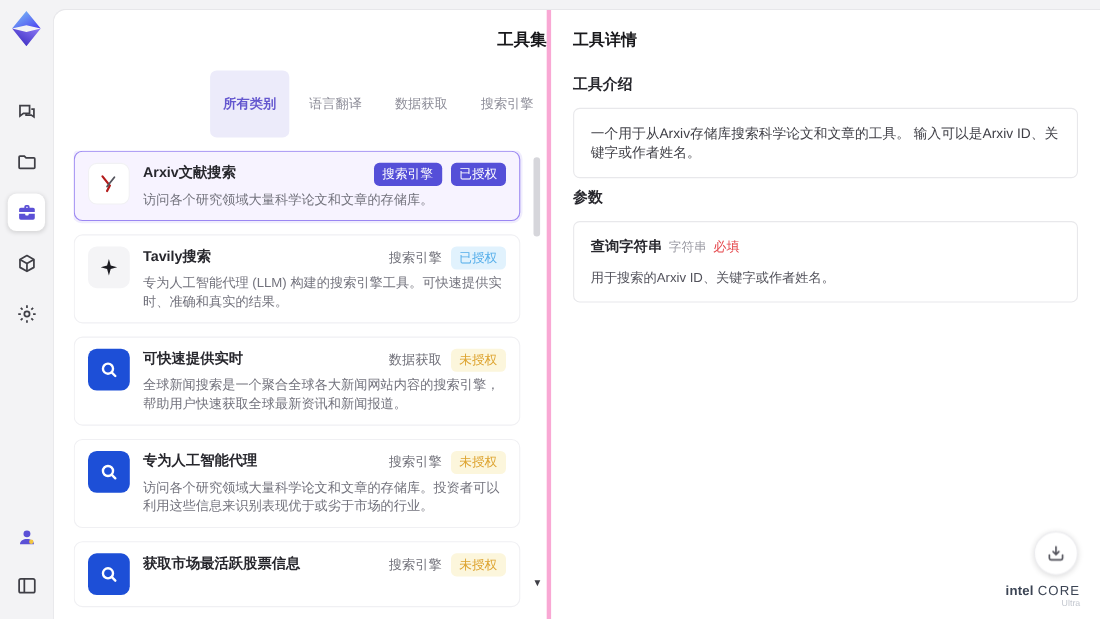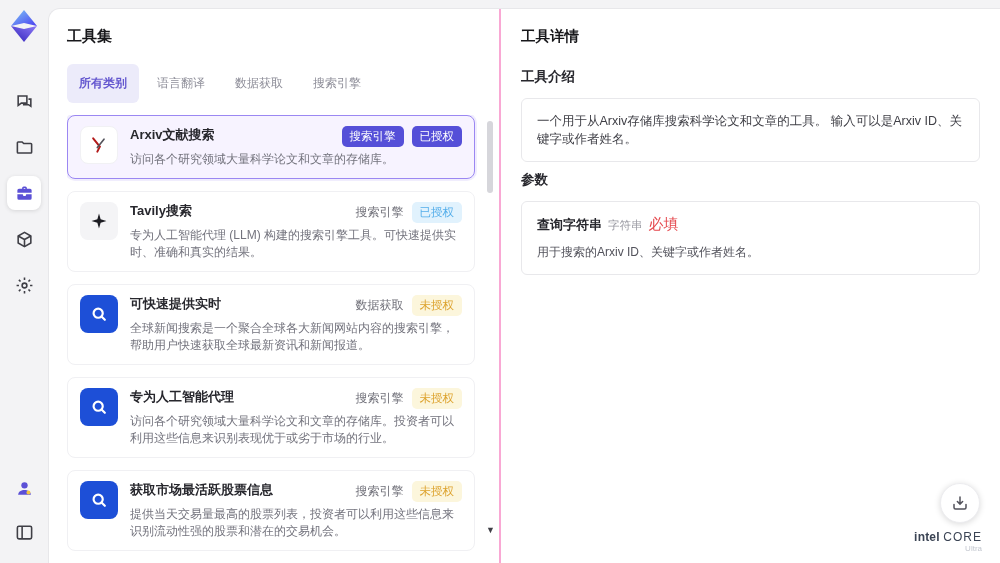--- a/index.html
+++ b/index.html
@@ -22,25 +22,25 @@
   .rail-item svg { width:19px; height:19px; }
   .rail-item.active { background:#ffffff; box-shadow:0 1px 4px rgba(0,0,0,.12); color:#5b50d6; }
   .rail-bottom { margin-top:auto; margin-bottom:14px; display:flex; flex-direction:column; gap:10px; align-items:center; }
   
   .panel {
     position:fixed; left:48px; top:8px; width:952px; height:555px;
     background:#ffffff; border-top-left-radius:12px;
     border-top:1px solid #e7e7ea; border-left:1px solid #e7e7ea;
     display:flex; overflow:hidden;
   }
-  .tools-col { width:452px; border-right:2px solid #f9a8d4; padding:18px 0 0 18px; position:relative; display:flex; flex-direction:column; }
+  .tools-col { width:452px; border-right:4px solid #f9a8d4; padding:18px 0 0 18px; position:relative; display:flex; flex-direction:column;align-items:flex-end; }
   .tools-title { font-size:15px; font-weight:bold; color:#18181b; margin-bottom:18px; }
   .tabs { display:flex; gap:6px; margin-bottom:12px; align-items:center; }
   .tab {
-    font-size:12px; color:#8e8e99; padding:11px 12px; border-radius:6px; cursor:pointer; white-space:nowrap;
+    font-size:12px; color:#8e8e99; padding:22px 12px; border-radius:6px; cursor:pointer; white-space:nowrap;
   }
   .tab.active { background:#ecebfa; color:#6457cf; font-weight:bold; }
   .tool-list { position:relative; flex:1; overflow:hidden; padding-right:24px; }
   .tool-card {
     background:#fff; border:1px solid #f0f0f3; border-radius:8px;
     padding:10px 12px; margin-bottom:12px; display:flex; gap:12px; cursor:pointer;
   }
   .tool-card.selected { background:#f7f3ff; border:1px solid #9b87f2; box-shadow:0 0 0 2px rgba(155,135,242,.15); }
   .tool-icon {
     width:38px; height:38px; border-radius:8px; flex:none; display:flex; align-items:center; justify-content:center;
@@ -68,21 +68,21 @@
   .details-col { flex:1; padding:18px 20px; position:relative; }
   .details-title { font-size:14.5px; font-weight:bold; color:#18181b; margin-bottom:22px; }
   .section-heading { font-size:13.5px; font-weight:bold; color:#27272d; margin-bottom:12px; }
   .info-box {
     border:1px solid #e8e8eb; border-radius:6px; background:#fff;
     padding:13px 15px; font-size:12.5px; color:#3f3f46; line-height:18px; margin-bottom:9px;
   }
   .param-line1 { display:flex; align-items:baseline; gap:6px; margin-bottom:9px; }
   .param-name { font-size:13px; font-weight:bold; color:#27272d; }
   .param-type { font-size:11.5px; color:#9a9aa3; }
-  .param-req { font-size:15px; color:#e5484d;text-align:right; }
+  .param-req { font-size:12px; color:#e5484d;text-align:right; }
   .param-desc { font-size:12px; color:#52525b; }
   
   .download-fab {
     position:fixed; right:20px; bottom:40px; width:40px; height:40px; border-radius:50%;
     background:#ffffff; box-shadow:0 1px 6px rgba(0,0,0,.15); border:1px solid #ececef;
     display:flex; align-items:center; justify-content:center; cursor:pointer; z-index:9; color:#52525b;
   }
   .brand { position:fixed; right:18px; bottom:8px; z-index:9; text-align:right; line-height:12px; }
   .brand-main { font-size:12px; color:#3b4454; letter-spacing:.2px; }
   .brand-main .intel { font-weight:bold; }
@@ -253,21 +253,20 @@
           </svg>
         </div>
         <div class="tool-body">
           <div class="tool-top">
             <div class="tool-name">获取市场最活跃股票信息</div>
             <div class="tool-badges">
               <span class="cat-label">搜索引擎</span>
               <span class="pill amber">未授权</span>
             </div>
           </div>
-          <div class="tool-desc">提供当天交易量最高的股票列表，投资者可以利用这些信息来识别流动性强的股票和潜在的交易机会。</div>
         </div>
       </div>
 
       <div class="tool-card">
         <div class="tool-icon">
           
         </div>
         <div class="tool-body">
           <div class="tool-top">
             <div class="tool-name">万维地区新闻查询</div>

